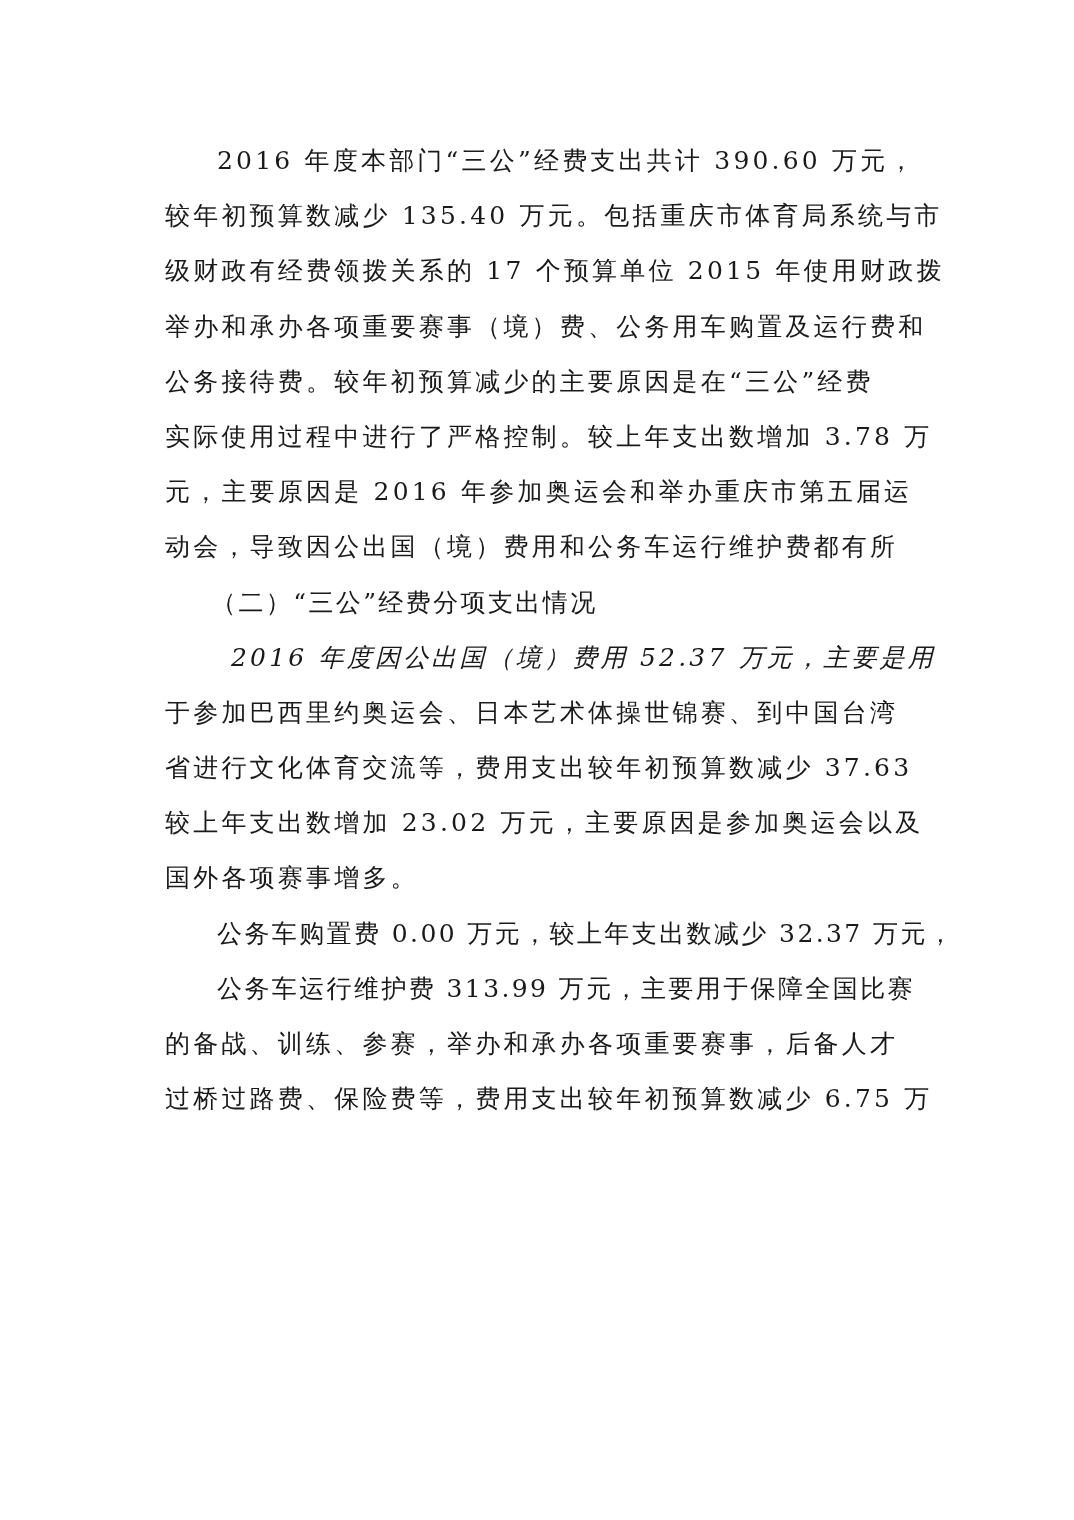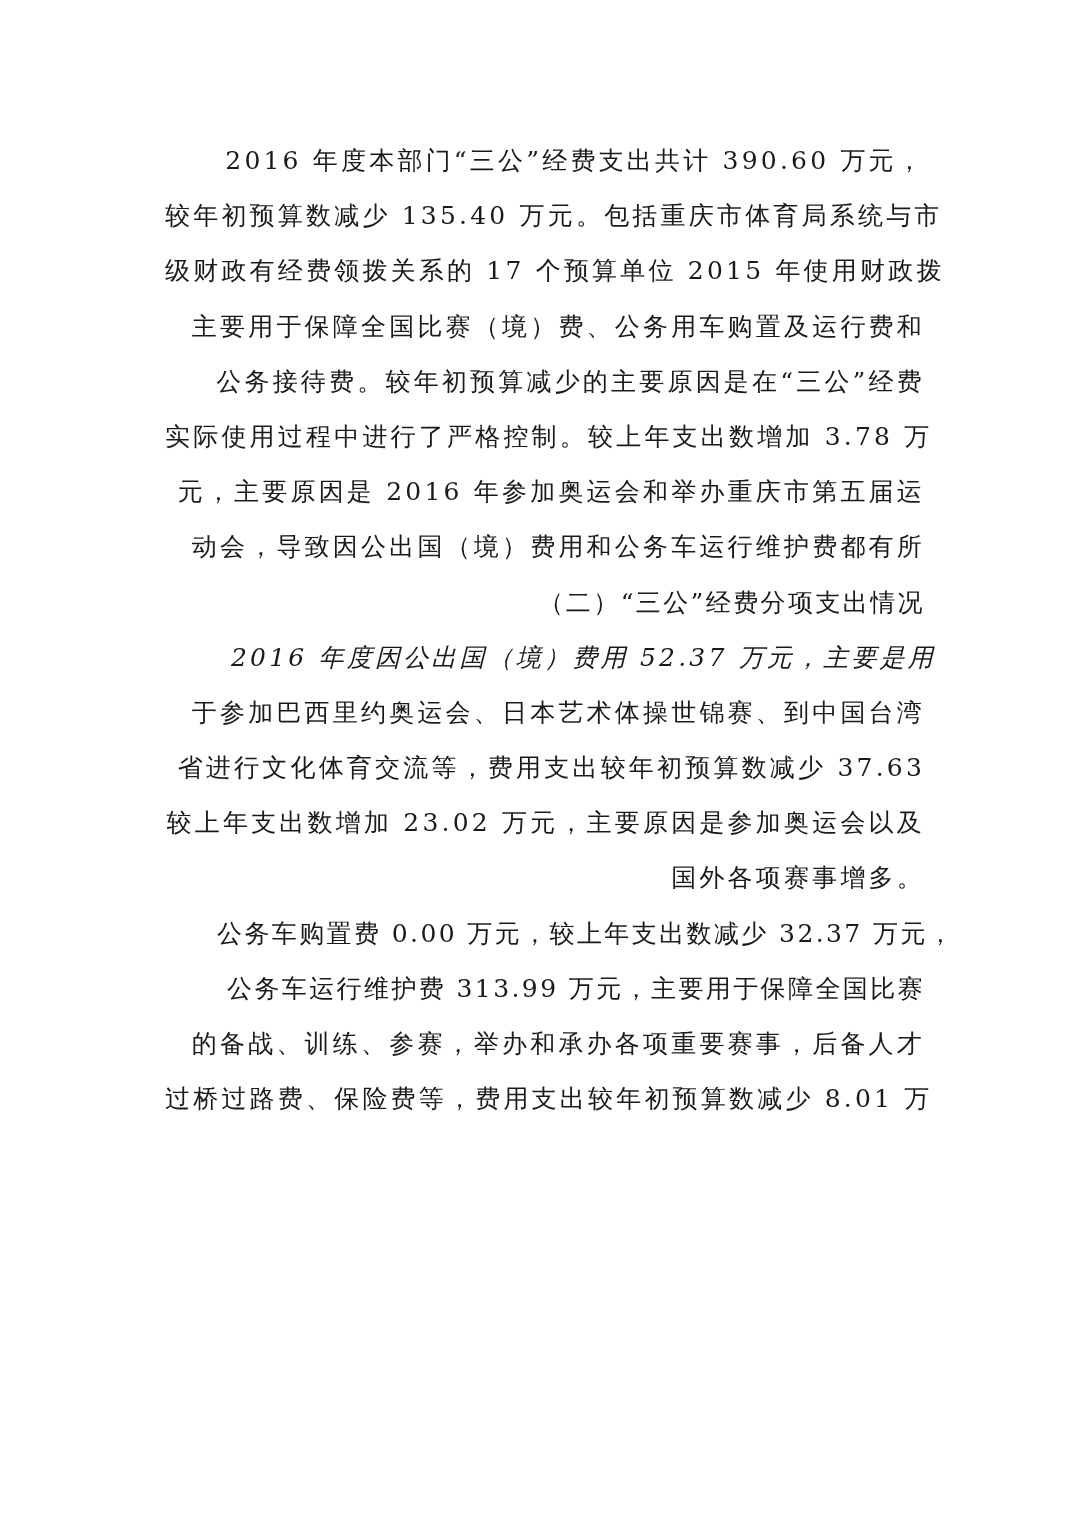--- a/index.html
+++ b/index.html
@@ -13,21 +13,20 @@
       position: relative;
       overflow: hidden;
       font-family: "DejaVu Serif", "Liberation Serif", serif;
       color: #1a1a1a;
     }
     .page {
       position: absolute;
       left: 165px;
       top: 138px;
       width: 760px;
-      text-align: right;
     }
     .line {
       height: 55.2px;
       line-height: 45px;
       font-size: 25px;
       white-space: nowrap;
       letter-spacing: 3.2px;
     }
     .indent {
       padding-left: 52px;
@@ -45,21 +44,21 @@
   </style>
 </head>
 <body>
 
 <div class="page">
 
   <div>
     <div class="line indent">2016 年度本部门“三公”经费支出共计 390.60 万元，</div>
     <div class="line">较年初预算数减少 135.40 万元。包括重庆市体育局系统与市</div>
     <div class="line">级财政有经费领拨关系的 17 个预算单位 2015 年使用财政拨</div>
-    <div class="line">主要用于保障全国比赛（境）费、公务用车购置及运行费和</div>
+    <div class="line">举办和承办各项重要赛事（境）费、公务用车购置及运行费和</div>
     <div class="line">公务接待费。较年初预算减少的主要原因是在“三公”经费</div>
     <div class="line">实际使用过程中进行了严格控制。较上年支出数增加 3.78 万</div>
     <div class="line">元，主要原因是 2016 年参加奥运会和举办重庆市第五届运</div>
     <div class="line">动会，导致因公出国（境）费用和公务车运行维护费都有所</div>
   </div>
 
   <div>
     <div class="line indent-heading tight">（二）“三公”经费分项支出情况</div>
   </div>
 
@@ -71,16 +70,16 @@
     <div class="line">国外各项赛事增多。</div>
   </div>
 
   <div>
     <div class="line indent tight">公务车购置费 0.00 万元，较上年支出数减少 32.37 万元，</div>
   </div>
 
   <div>
     <div class="line indent tight">公务车运行维护费 313.99 万元，主要用于保障全国比赛</div>
     <div class="line">的备战、训练、参赛，举办和承办各项重要赛事，后备人才</div>
-    <div class="line">过桥过路费、保险费等，费用支出较年初预算数减少 8.01 万</div>
+    <div class="line">过桥过路费、保险费等，费用支出较年初预算数减少 6.75 万</div>
   </div>
 
 </div>
 
 </body></html>

